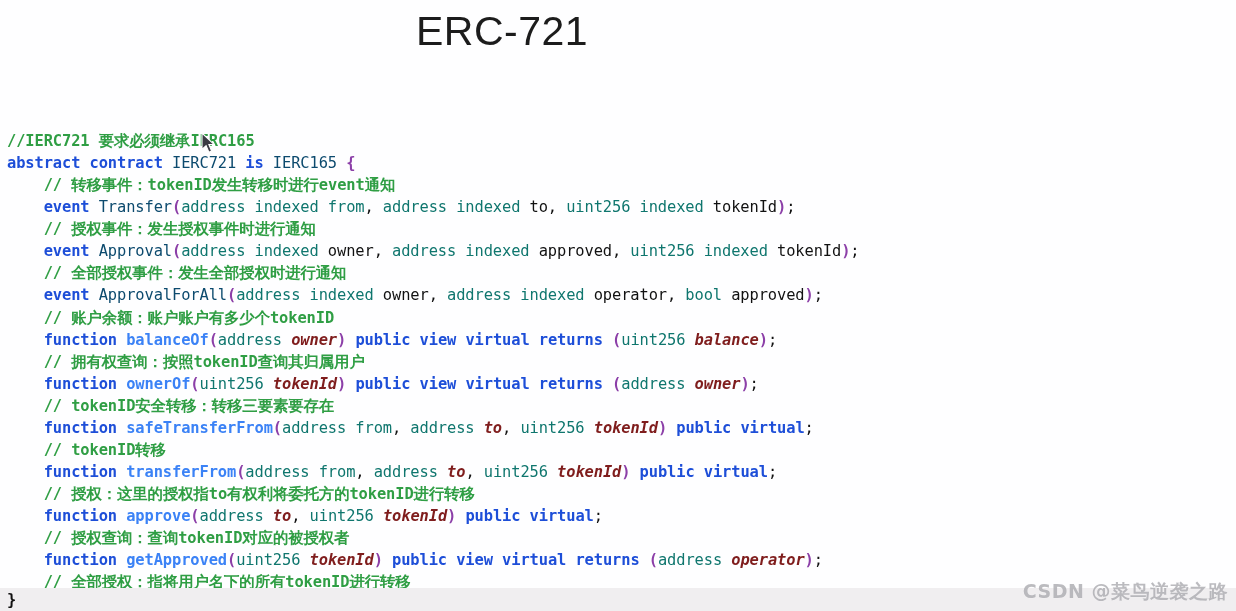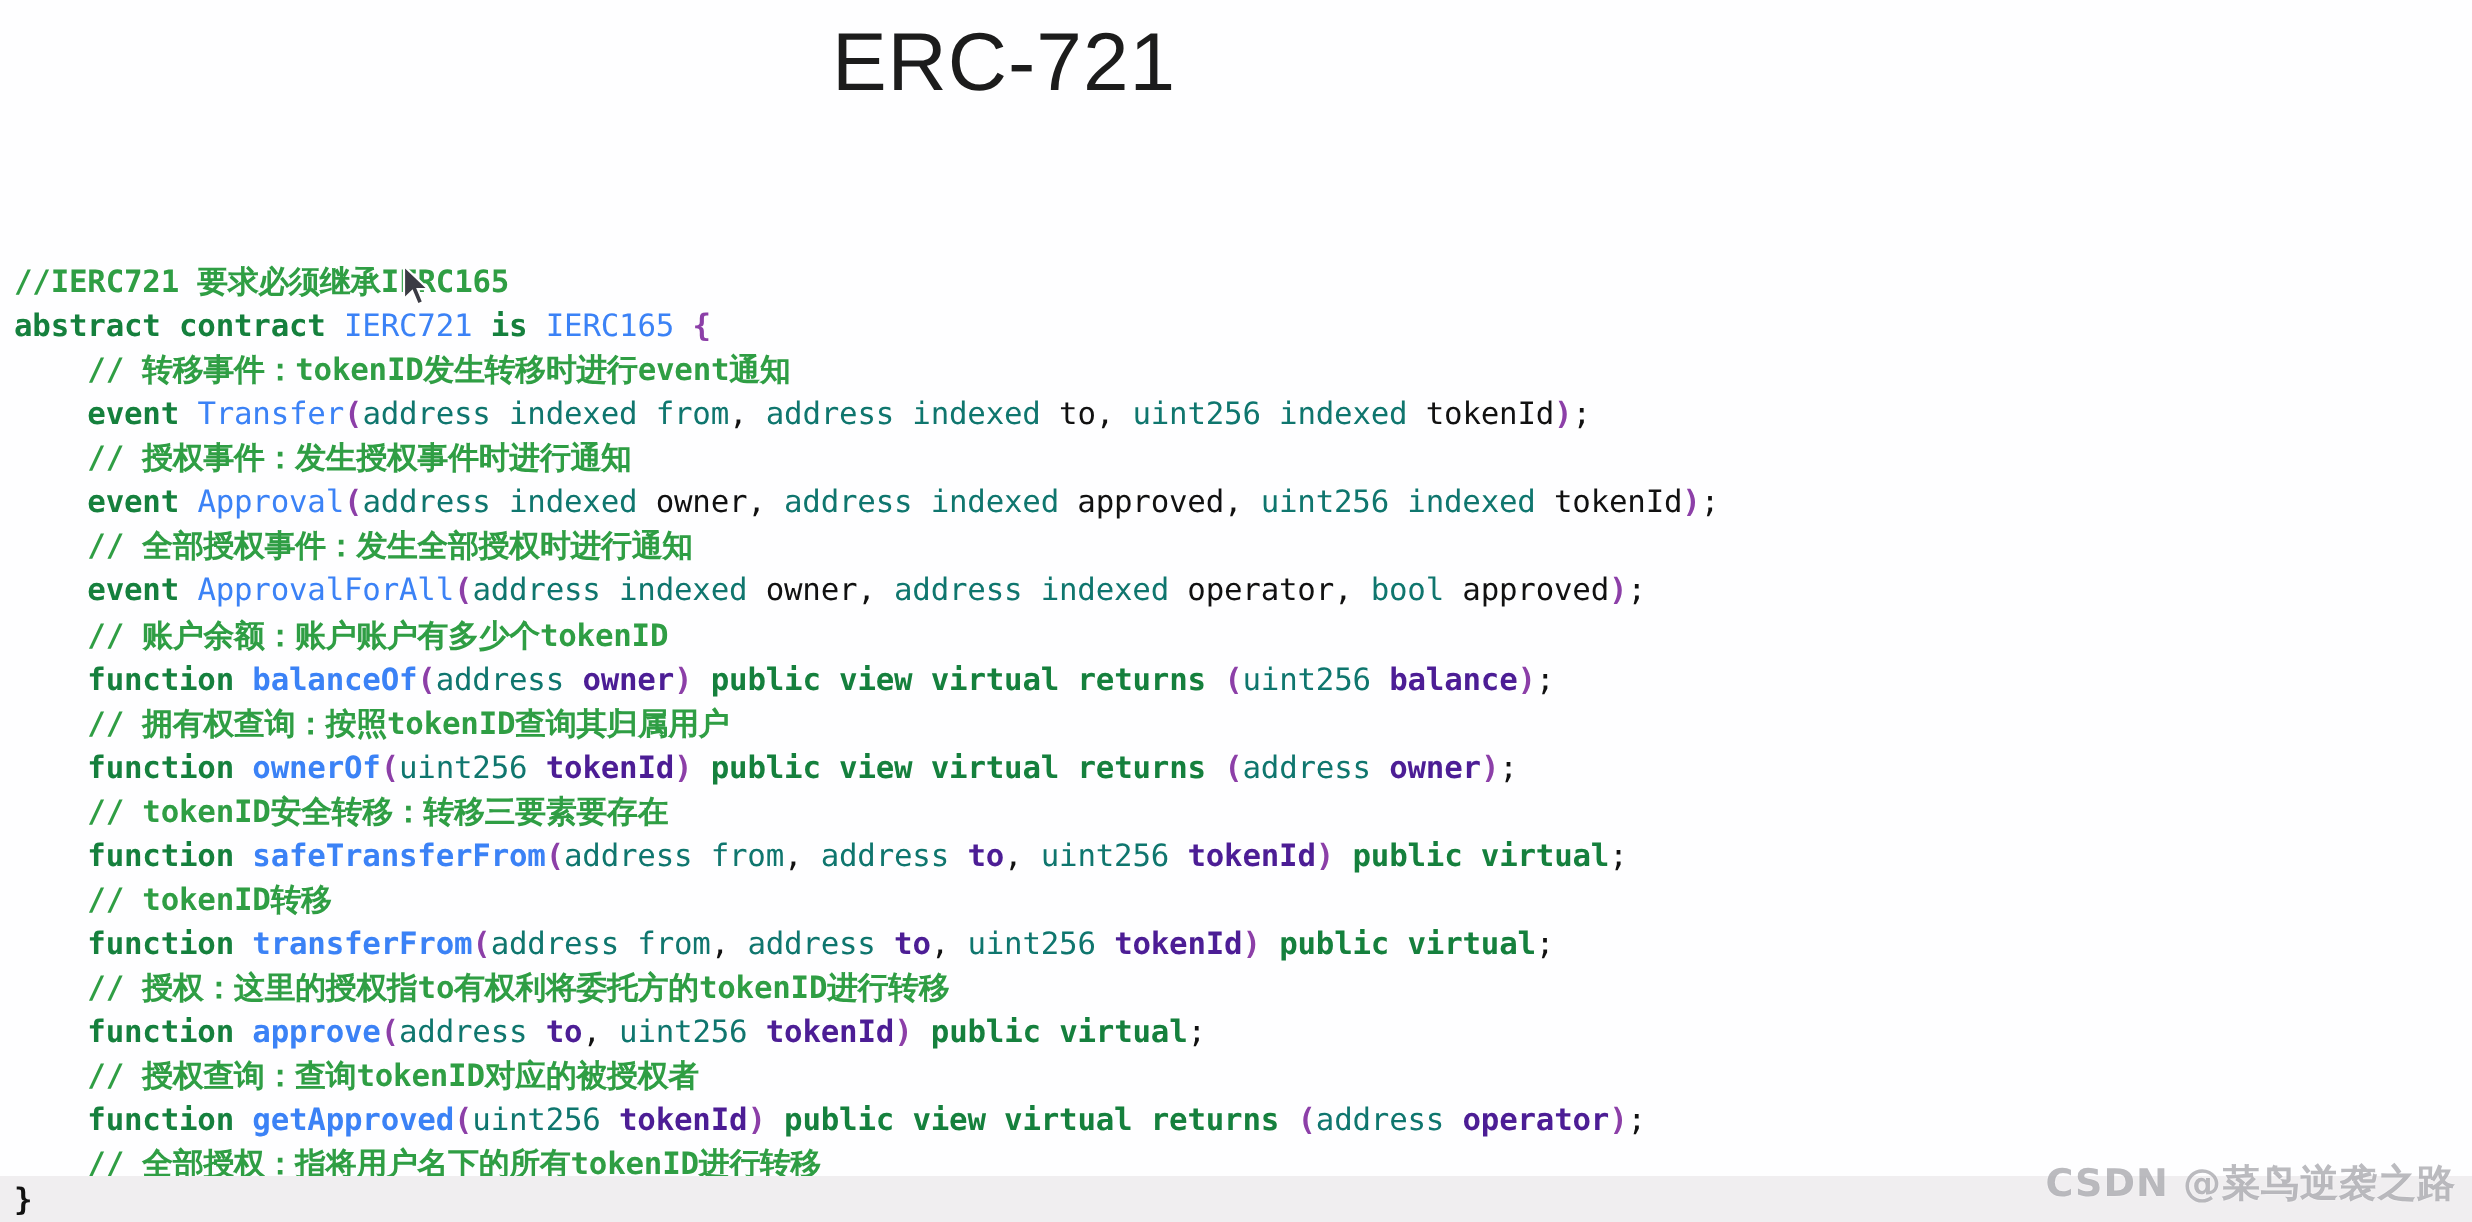--- a/index.html
+++ b/index.html
@@ -52,25 +52,25 @@
     letter-spacing: -0.1px;
   }
   #code-block .line {
     height: 22.07px;
     white-space: pre;
     overflow: visible;
   }
 
   
   .c-cmt  { color: #2f9e44; font-weight: 700; }      
-  .c-kw   { color: #15803d; font-weight: 700; }      
+  .c-kw   { color: #1d4ed8; font-weight: 700; }      
   .c-fn   { color: #3b82f6; font-weight: 700; }      
   .c-type { color: #0f766e; }                        
-  .c-id   { color: #3b82f6; }                        
-  .c-par  { color: #4c1d95; font-weight: 700; } 
+  .c-id   { color: #0c4a6e; }                        
+  .c-par  { color: #7f1d1d; font-style: italic; font-weight: 700; } 
   .c-punc { color: #8c3fa8; font-weight: 700; }      
   .c-plain{ color: #111111; }
 
   
   #bottom-strip {
     position: absolute;
     left: 0;
     top: 588px;
     width: 1236px;
     height: 23px;

